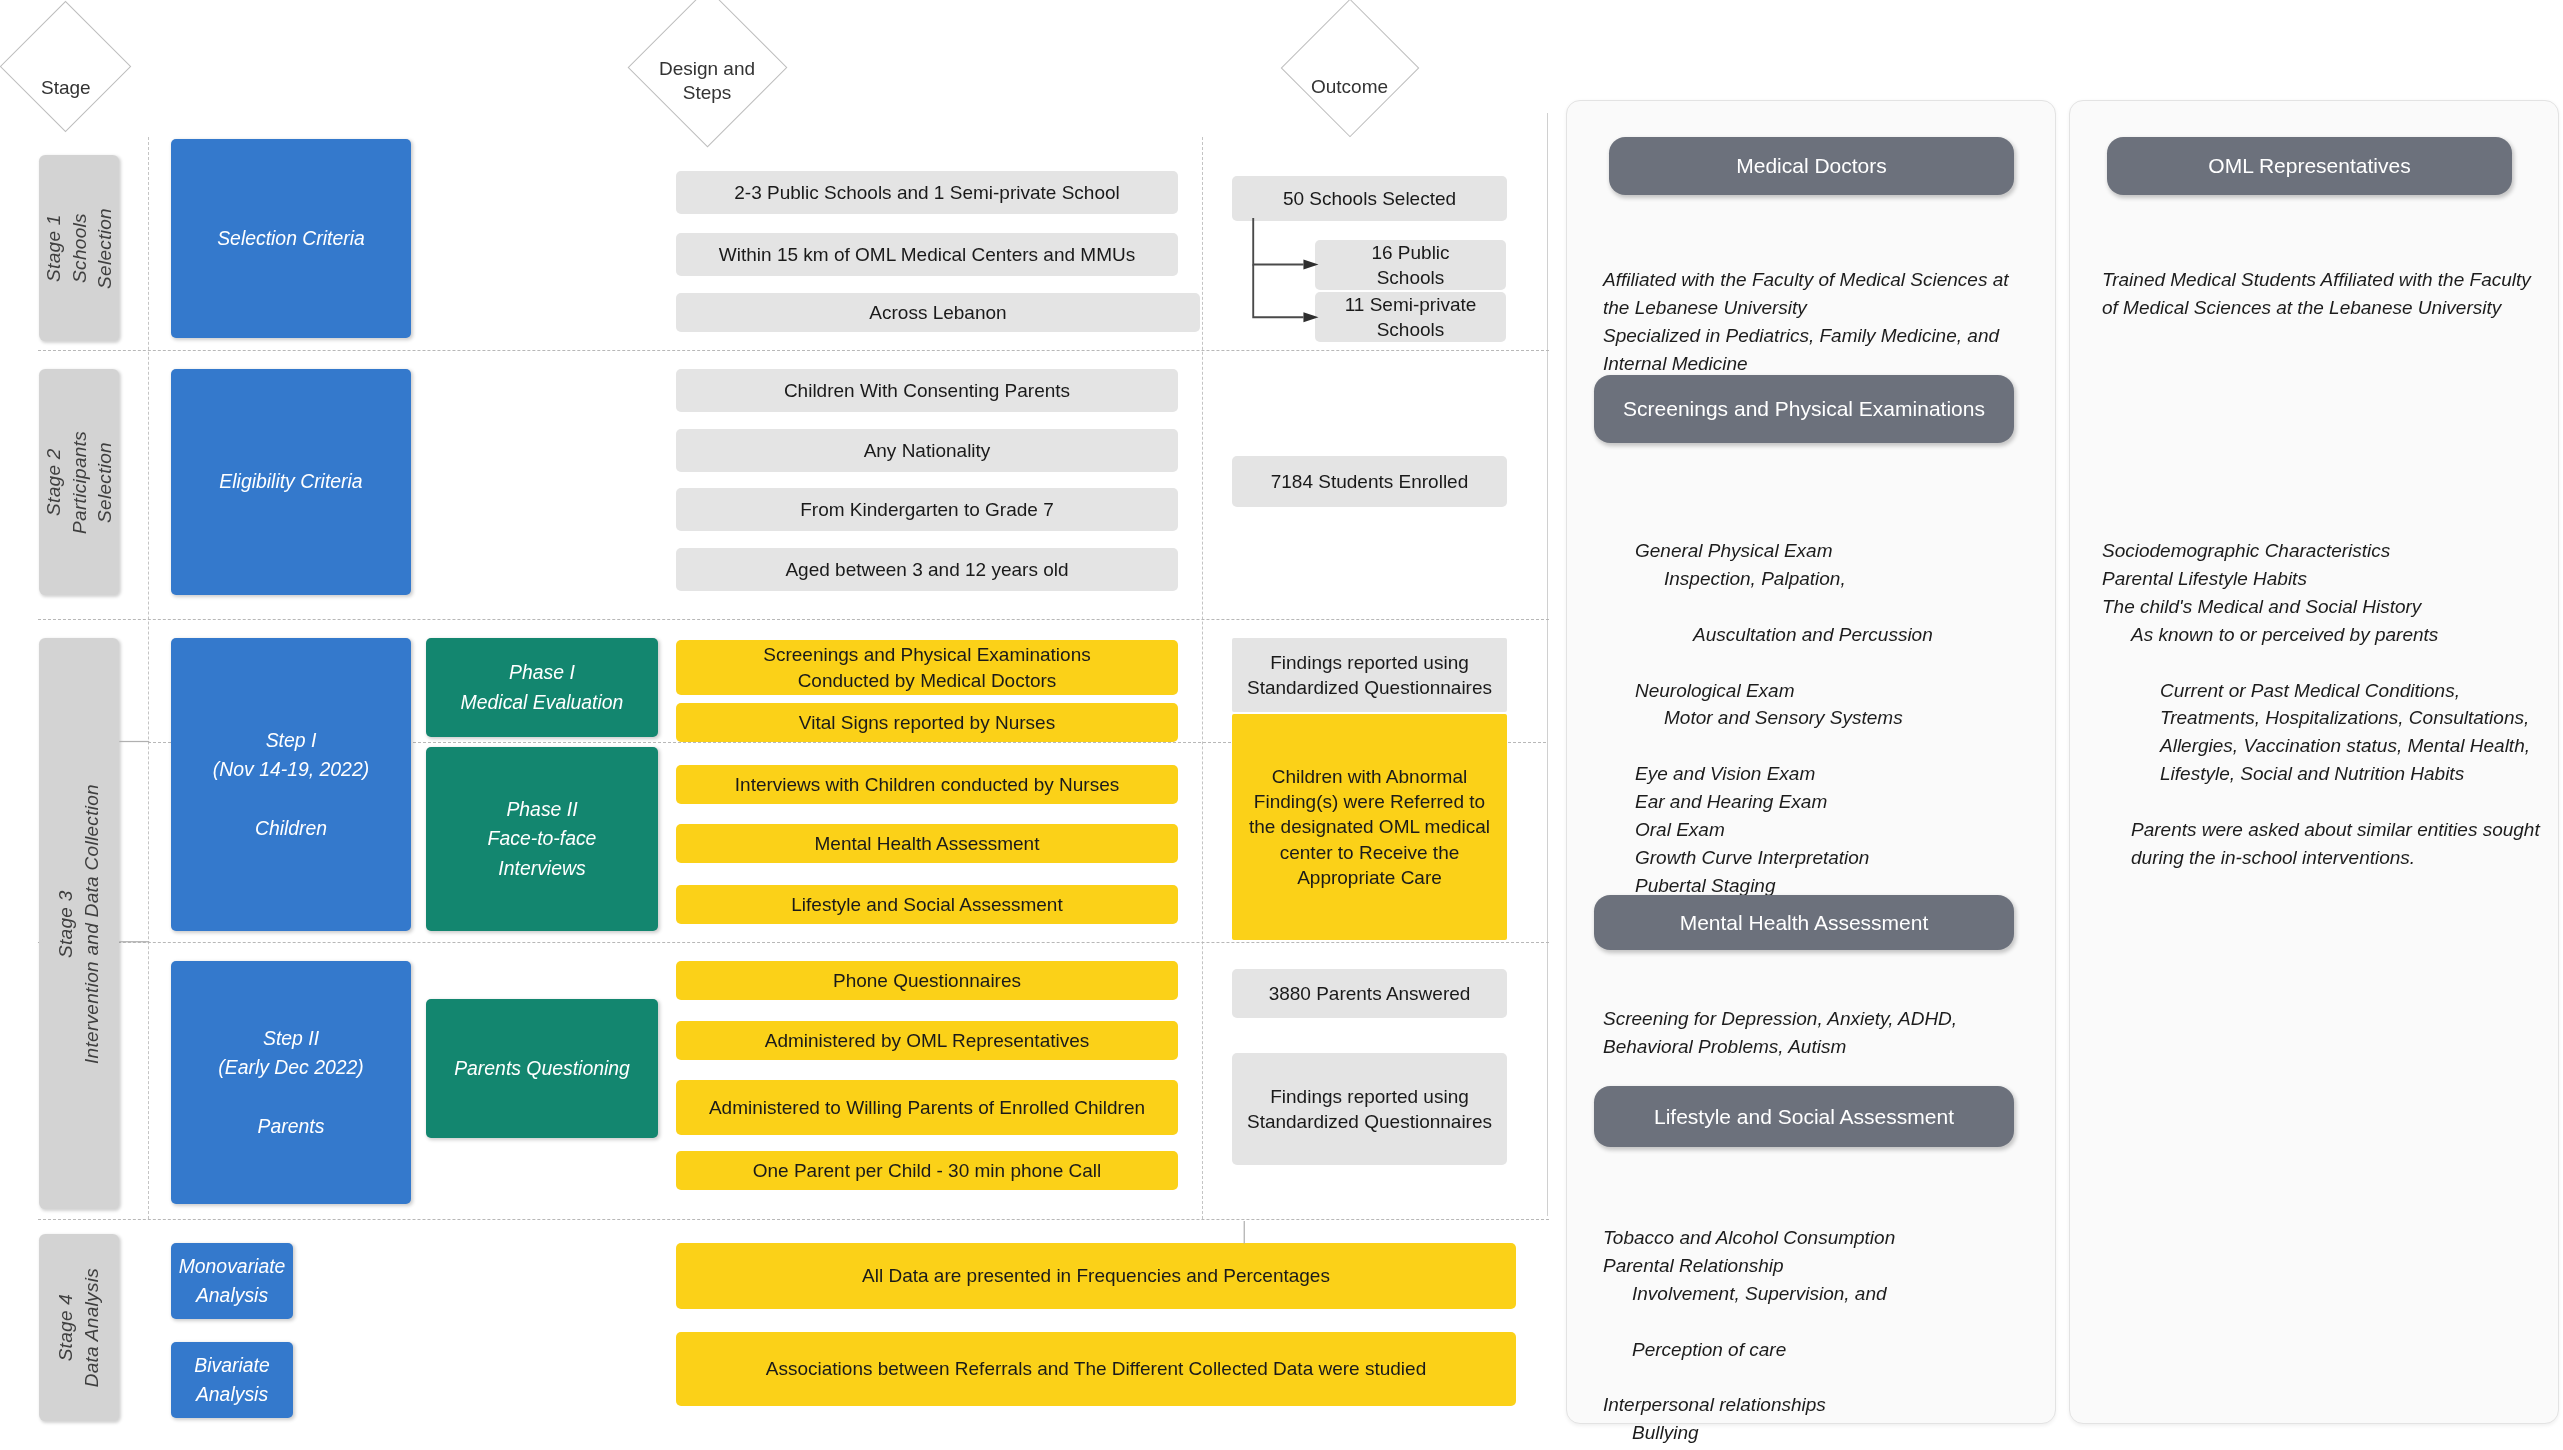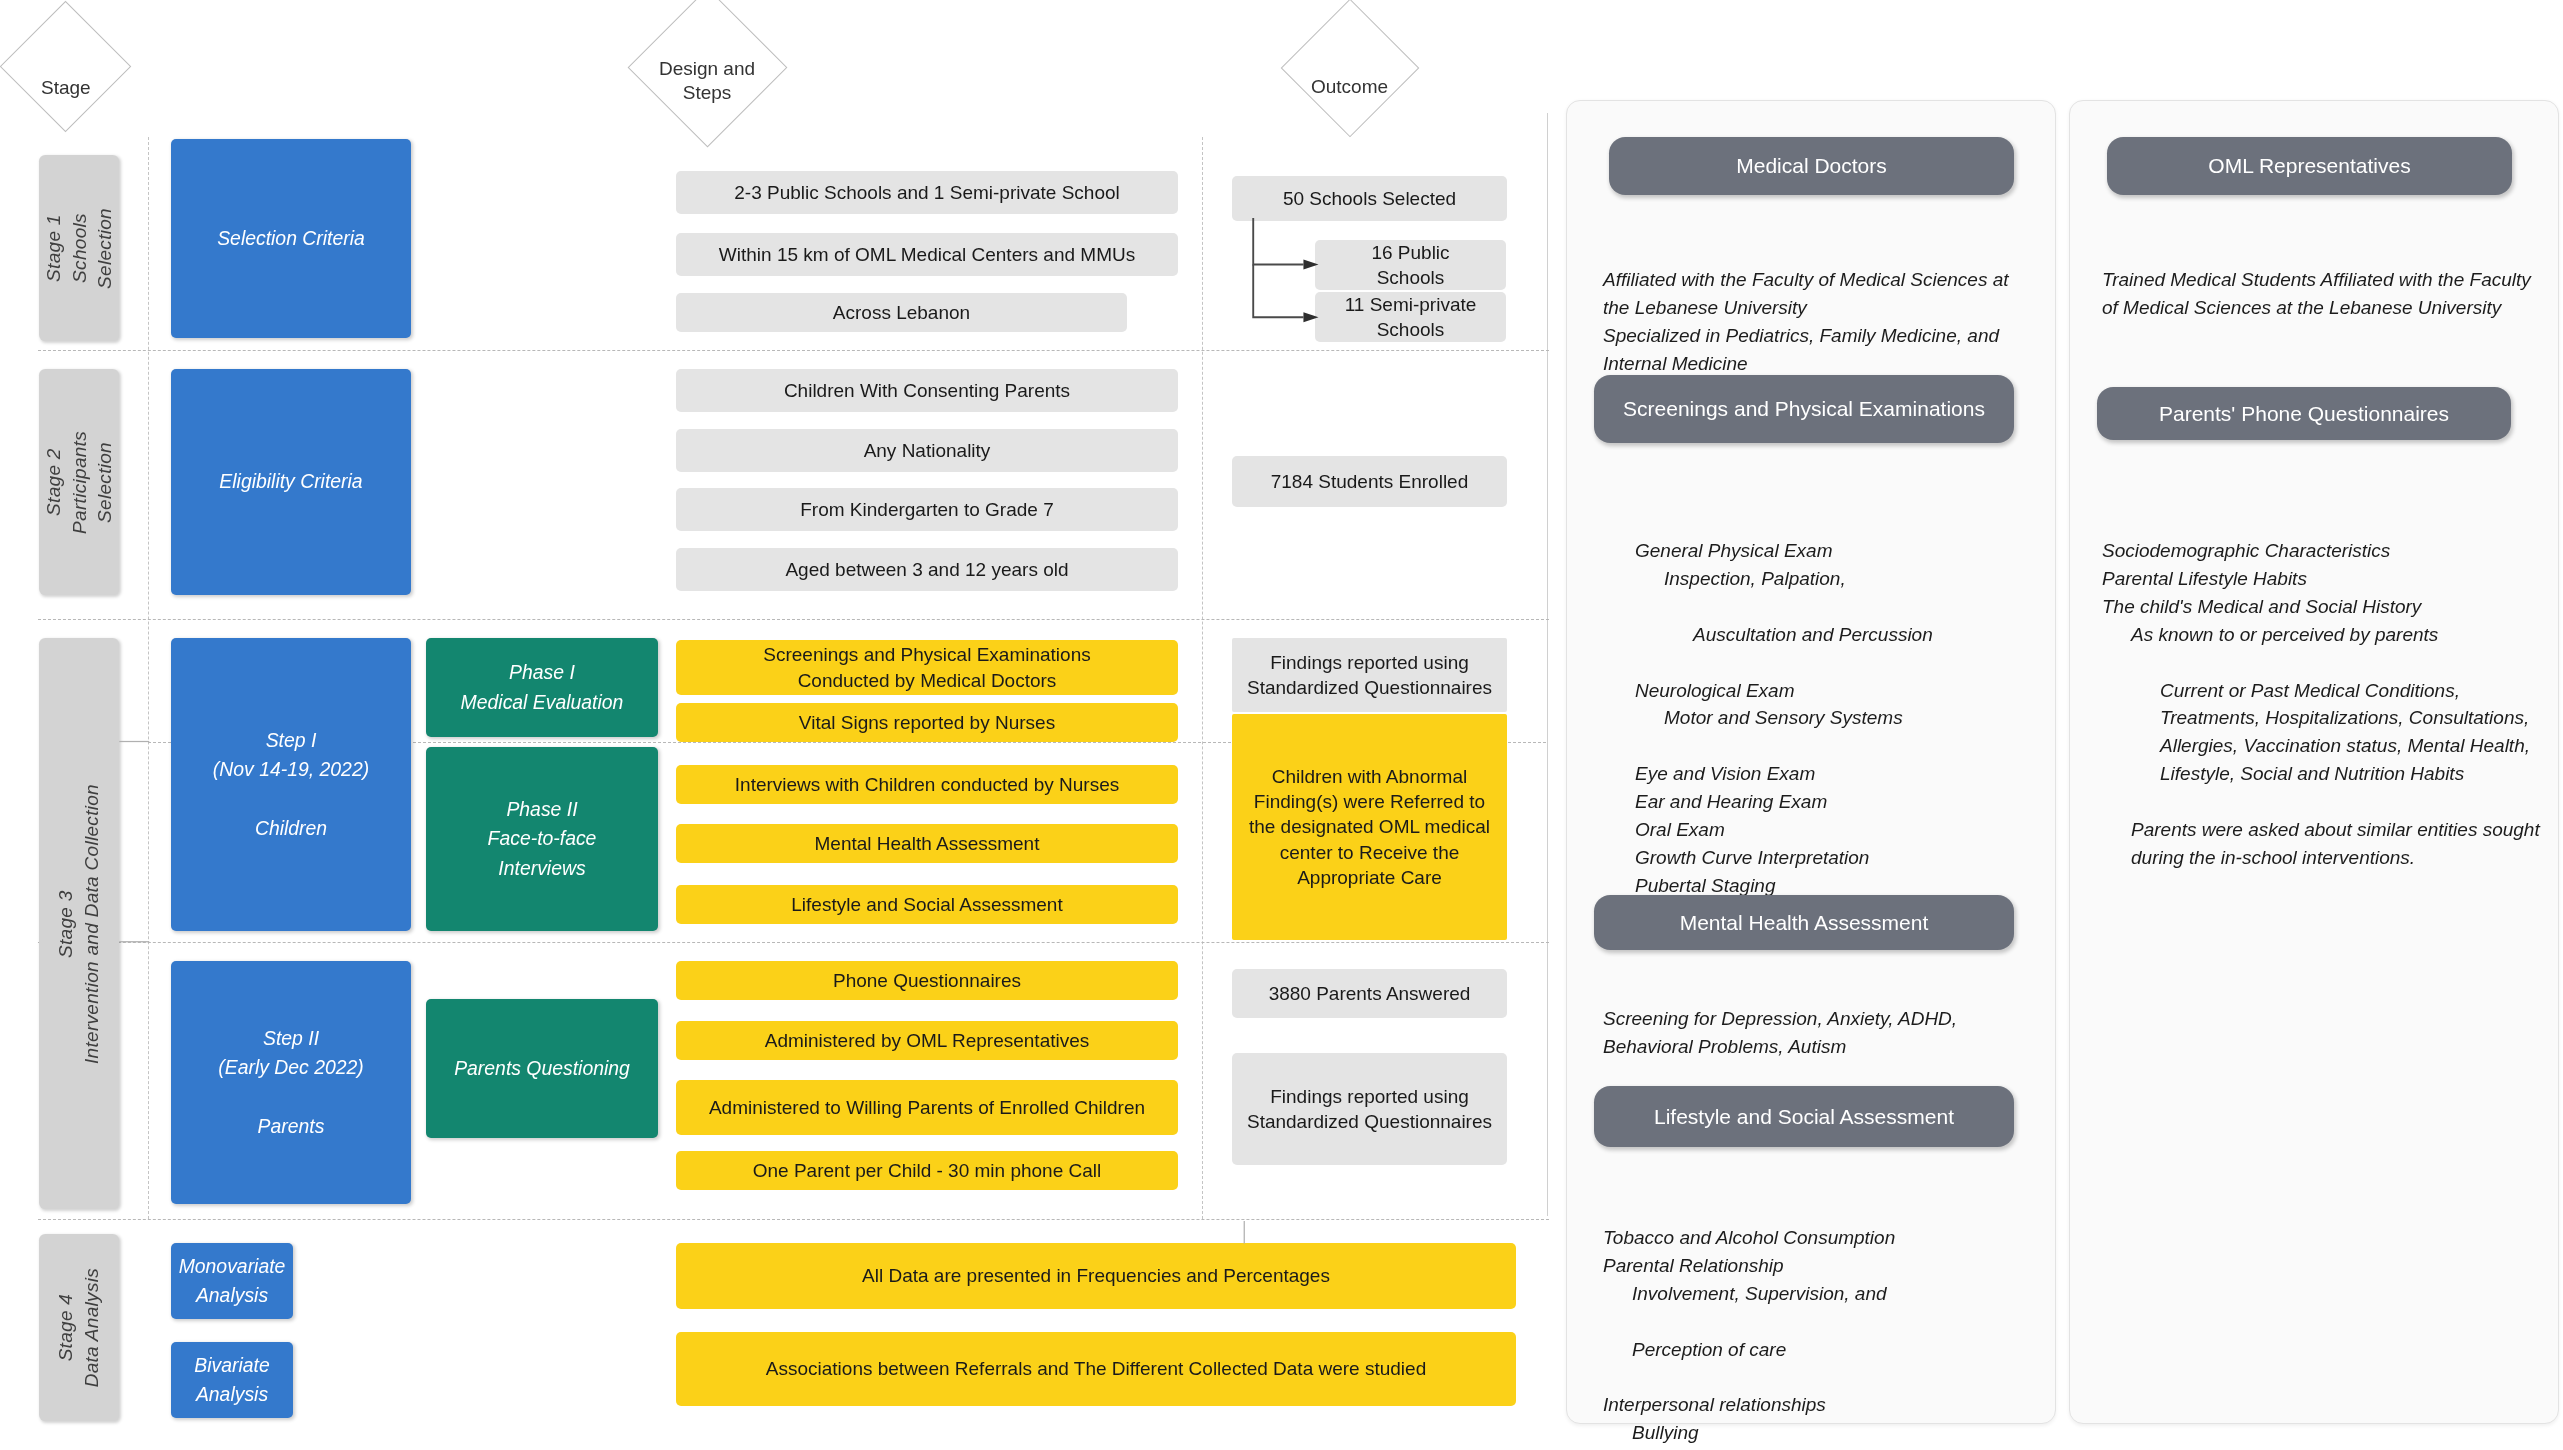--- a/index.html
+++ b/index.html
@@ -156,21 +156,21 @@
 
   <div class="stage-label" style="left:39px; top:155px; width:80px; height:186px;">
     <span>Stage 1
 Schools
 Selection</span>
   </div>
   <div class="blue-box" style="left:171px; top:139px; width:240px; height:199px;">Selection Criteria</div>
 
   <div class="grey-box" style="left:676px; top:171px; width:502px; height:43px;">2-3 Public Schools and 1 Semi-private School</div>
   <div class="grey-box" style="left:676px; top:233px; width:502px; height:43px;">Within 15 km of OML Medical Centers and MMUs</div>
-  <div class="grey-box" style="left:676px; top:293px; width:451px; height:39px;">Across Lebanon</div>
+  <div class="grey-box" style="left:676px; top:293px; width:524px; height:39px;">Across Lebanon</div>
 
   <div class="grey-box" style="left:1232px; top:176px; width:275px; height:45px;">50 Schools Selected</div>
   <div class="grey-box" style="left:1315px; top:240px; width:191px; height:50px;">16 Public
 Schools</div>
   <div class="grey-box" style="left:1315px; top:292px; width:191px; height:50px;">11 Semi-private
 Schools</div>
 
   <svg class="connector" style="left:1248px; top:218px; width:82px; height:113px;" viewBox="0 0 130 180">
     <path d="M8,0 L8,74 L88,74" stroke="#4a4a4a" stroke-width="3" fill="none"></path>
     <polygon points="88,66 112,74 88,82" fill="#2e2e2e"></polygon>
@@ -293,21 +293,20 @@
     <span class="ind1">Bullying</span>
   </div>
 
   <div class="panel" style="left:2069px; top:100px; width:490px; height:1324px;"></div>
 
   <div class="pill" style="left:2107px; top:137px; width:405px; height:58px;">OML Representatives</div>
   <div class="info-text" style="left:2102px; top:238px; width:433px;">
     <span>Trained Medical Students Affiliated with the Faculty of Medical Sciences at the Lebanese University</span>
   </div>
 
-  <div class="pill" style="left:2097px; top:387px; width:414px; height:53px;">Parents' Phone Questionnaires</div>
   <div class="info-text" style="left:2102px; top:509px; width:439px;">
     <span>Sociodemographic Characteristics</span>
     <span>Parental Lifestyle Habits</span>
     <span>The child's Medical and Social History</span>
     <span class="ind1">As known to or perceived by parents</span>
     <span class="ind2">Current or Past Medical Conditions, Treatments, Hospitalizations, Consultations, Allergies, Vaccination status, Mental Health, Lifestyle, Social and Nutrition Habits</span>
     <span class="ind1">Parents were asked about similar entities sought during the in-school interventions.</span>
   </div>
 
 </div>

